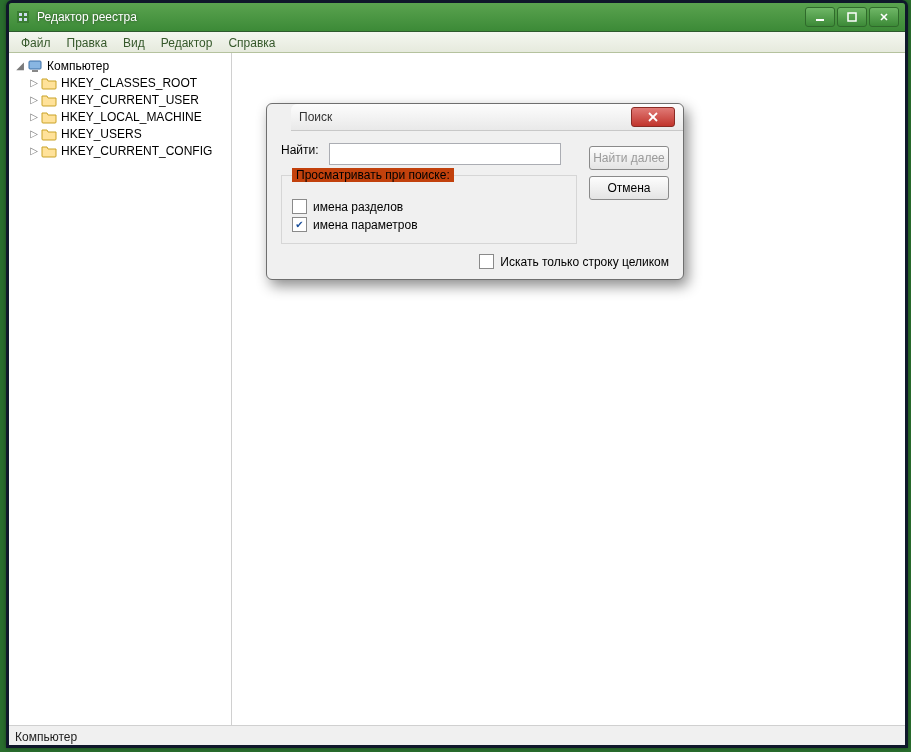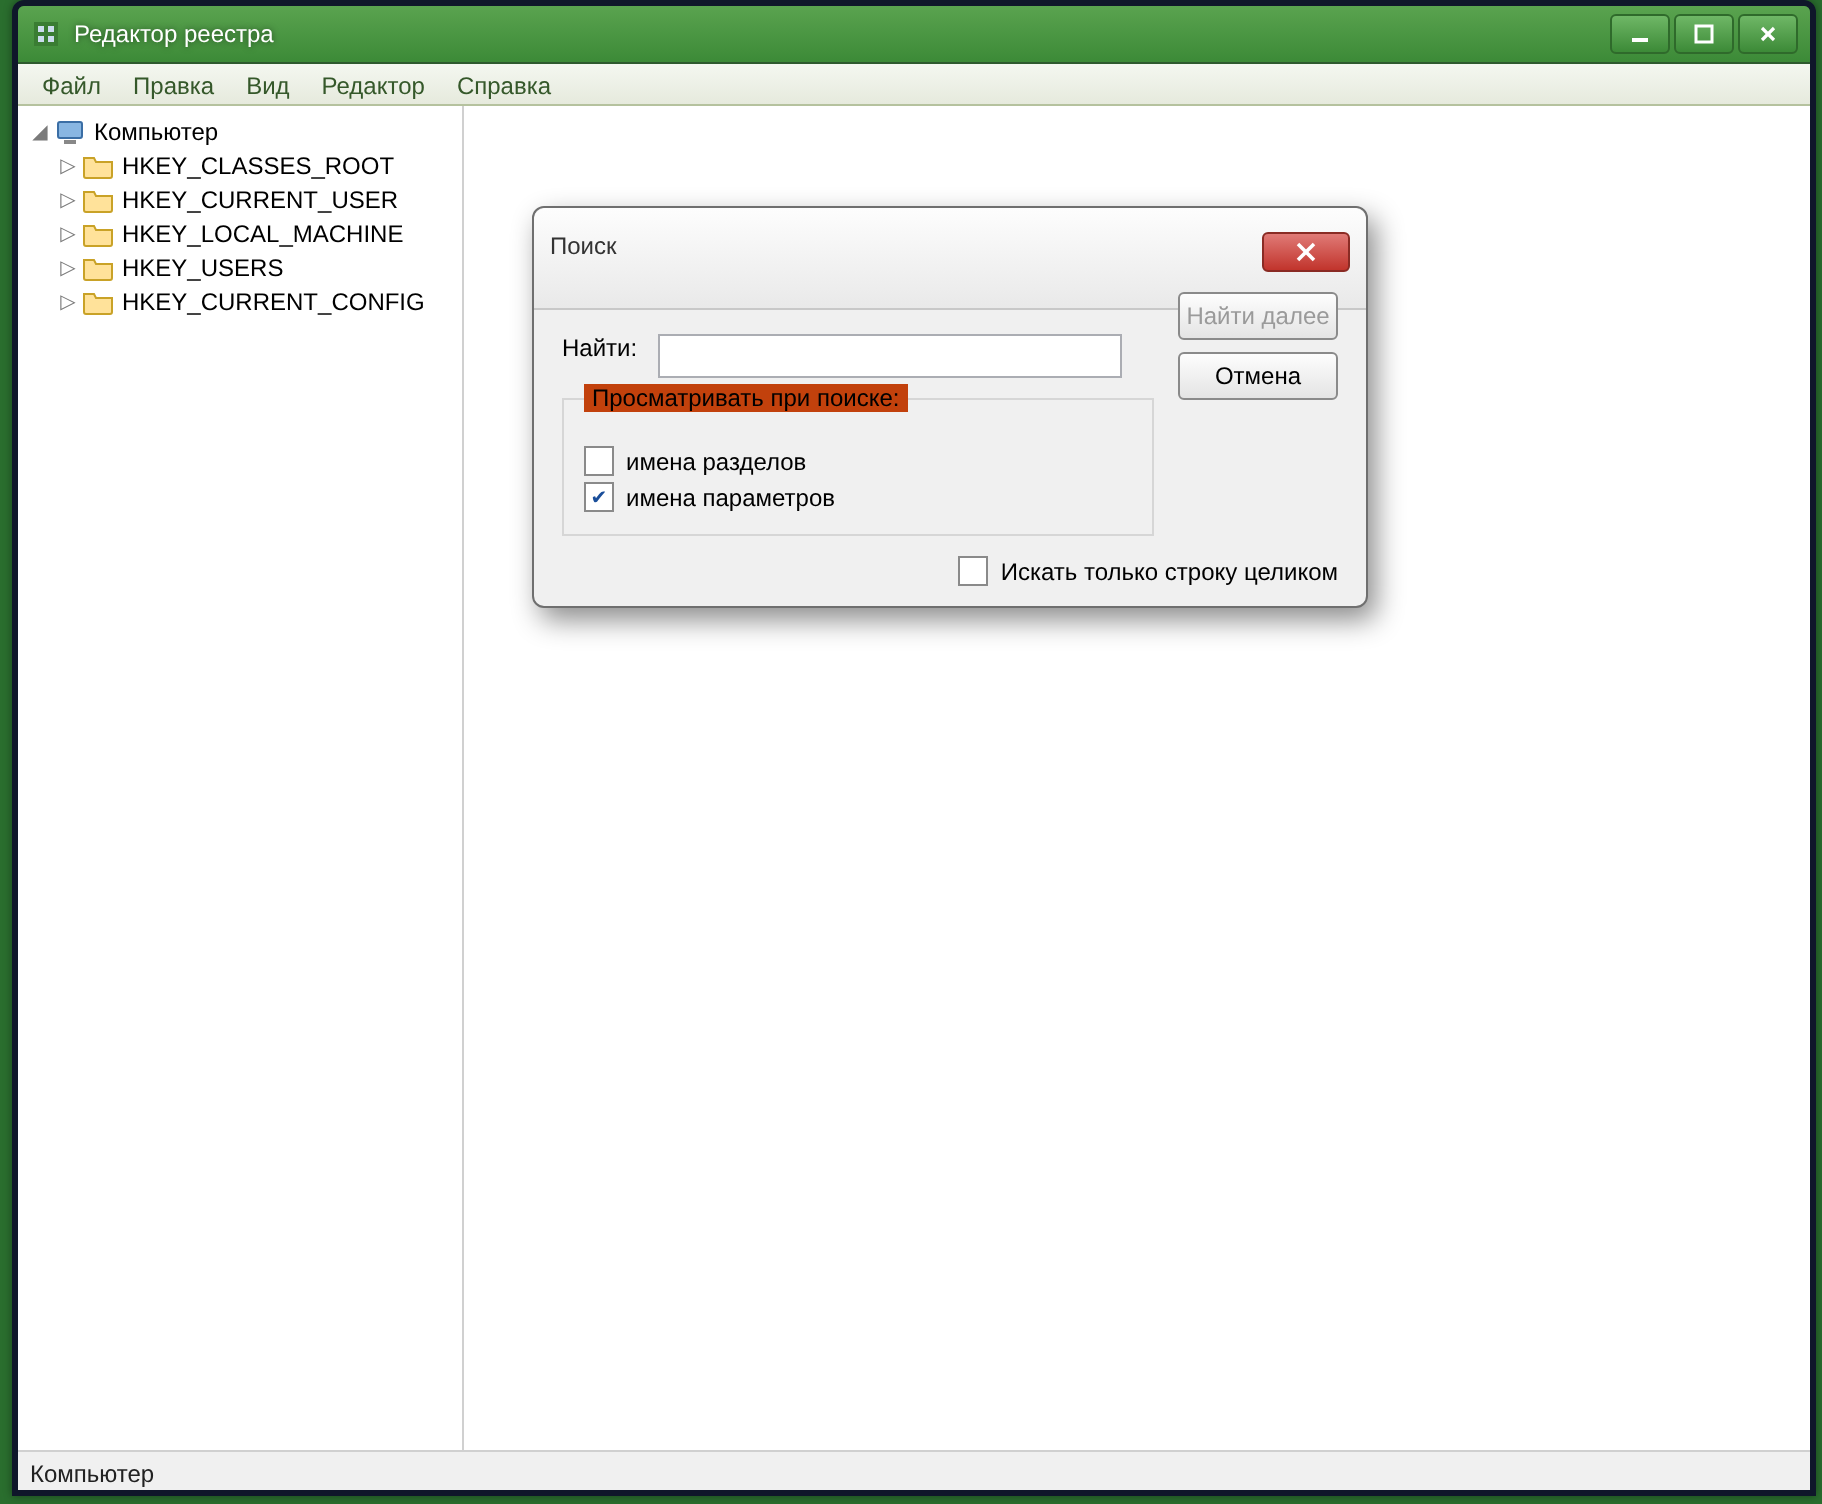--- a/index.html
+++ b/index.html
@@ -18,21 +18,21 @@
   .tree-row .exp{width:14px;text-align:center;color:#7a7a7a;font-size:10px;}
   .tree-row .node-icon{width:16px;height:16px;margin-right:4px;display:inline-flex;align-items:center;justify-content:center;}
   .folder-icon svg{display:block;}
   .list-pane{flex:1;display:flex;flex-direction:column;}
   .list-header{height:22px;display:flex;border-bottom:1px solid #e0e0e0;background:#fff;}
   .list-col{border-right:1px solid #e4e4e4;padding:3px 8px;color:#1a1a1a;font-size:12px;}
   .list-body{flex:1;background:#fff;}
   .statusbar{height:22px;background:#f0f0f0;border-top:1px solid #d0d0d0;display:flex;align-items:center;padding:0 6px;font-size:12px;color:#222;}
   
   .dialog{position:absolute;left:257px;top:100px;width:416px;border:1px solid #6f6f6f;border-radius:6px;background:#f0f0f0;box-shadow:4px 6px 14px rgba(0,0,0,.45);}
-  .dlg-title{height:26px;background:linear-gradient(#fdfdfd,#e9e9e9);border-bottom:1px solid #c8c8c8;border-radius:6px 6px 0 0;display:flex;padding:12px 8px;}
+  .dlg-title{height:26px;background:linear-gradient(#fdfdfd,#e9e9e9);border-bottom:1px solid #c8c8c8;border-radius:6px 6px 0 0;display:flex;align-items:center;padding:0 8px;margin-left:24px;}
   .dlg-title span{flex:1;font-size:12px;color:#333;}
   .dlg-close{width:42px;height:18px;background:linear-gradient(#e07a76,#c1342c);border:1px solid #8a2b24;border-radius:3px;display:flex;align-items:center;justify-content:center;color:#fff;font-weight:bold;font-size:11px;}
   .dlg-body{padding:12px 14px 10px;}
   .dlg-row{display:flex;align-items:flex-start;margin-bottom:10px;}
   .dlg-row .lbl{width:48px;}
   .dlg-row input[type=text]{flex:1;height:20px;border:1px solid #abadb3;padding:0 4px;font-size:12px;margin-right:10px;max-width:222px;}
   .dlg-btn{width:78px;height:22px;border:1px solid #8a8a8a;border-radius:3px;background:linear-gradient(#fdfdfd,#e4e4e4);font-size:12px;display:flex;align-items:center;justify-content:center;}
   .dlg-btn.disabled{color:#9a9a9a;}
   .group{border:1px solid #d6d6d6;padding:6px 10px 8px;margin-right:92px;background:#f0f0f0;position:relative;}
   .group .legend{position:relative;top:-14px;background:#c2410c;padding:0 4px;display:inline-block;margin-bottom:-8px;}

